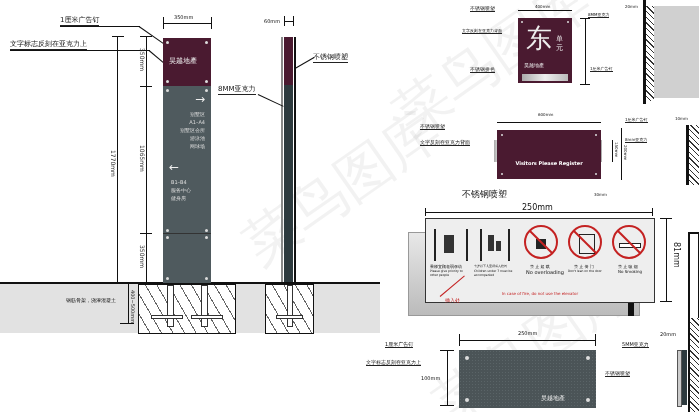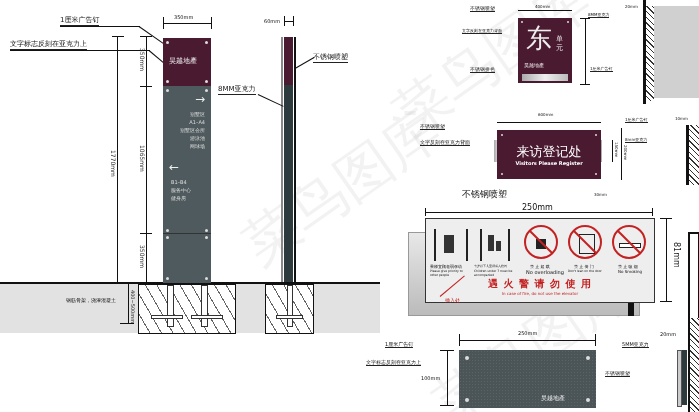--- a/index.html
+++ b/index.html
@@ -160,21 +160,20 @@
   <div class="lbl uline sm" style="left:420px;top:139px;">文字反刻在亚克力背面</div>
 
   <div class="abs" style="left:494px;top:140px;width:6px;height:22px;background:linear-gradient(90deg,#aaa,#eee);"></div>
   <div class="abs" style="left:596px;top:140px;width:6px;height:22px;background:linear-gradient(90deg,#eee,#aaa);"></div>
 
   <div class="abs" style="left:497px;top:130px;width:104px;height:49px;background:#4a1a30;">
     <div class="dot" style="left:4px;top:4px;width:2px;height:2px;"></div>
     <div class="dot" style="right:4px;top:4px;width:2px;height:2px;"></div>
     <div class="dot" style="left:4px;bottom:4px;width:2px;height:2px;"></div>
     <div class="dot" style="right:4px;bottom:4px;width:2px;height:2px;"></div>
-    <div class="abs" style="left:0;right:0;top:13px;text-align:center;font-size:13px;color:#fff;">来访登记处</div>
     <div class="abs" style="left:0;right:0;top:30px;text-align:center;font-size:5px;color:#fff;font-weight:bold;">Visitors Please Register</div>
   </div>
 
   <div class="vl" style="left:612px;top:140px;height:22px;"></div>
   <div class="vtext" style="left:614px;top:142px;font-size:4px;">150mm</div>
   <div class="vl" style="left:621px;top:128px;height:52px;"></div>
   <div class="vtext" style="left:623px;top:145px;font-size:4px;">200mm</div>
   <div class="lbl xs" style="left:594px;top:192px;">30mm</div>
   <div class="lbl uline xs" style="left:625px;top:117px;">1厘米广告钉</div>
   <div class="lbl uline xs" style="left:625px;top:137px;">8mm亚克力</div>
@@ -220,21 +219,20 @@
     </div>
     <div class="abs" style="left:148px;top:45px;font-size:4px;white-space:nowrap;">禁 止 倚 门</div>
     <div class="abs" style="left:142px;top:50px;font-size:3px;white-space:nowrap;">Don't lean on the door</div>
 
     <div class="sym" style="left:186px;top:6px;width:34px;height:34px;">
       <div class="abs" style="left:5px;top:16px;width:20px;height:3px;border:1px solid #222;background:#fff;"></div>
     </div>
     <div class="abs" style="left:192px;top:45px;font-size:4px;white-space:nowrap;">禁 止 吸 烟</div>
     <div class="abs" style="left:192px;top:50px;font-size:4px;white-space:nowrap;">No Smoking</div>
 
-    <div class="abs" style="left:0;right:0;top:58px;text-align:center;font-size:10px;color:#c42222;font-weight:bold;letter-spacing:1px;">遇 火 警 请 勿 使 用</div>
     <div class="abs" style="left:0;right:0;top:72px;text-align:center;font-size:4px;color:#c42222;">In case of fire, do not use the elevator</div>
   </div>
 
   <div class="lbl xs" style="left:445px;top:298px;color:#c42222;font-size:5px;">插入处</div>
   <div class="abs" style="left:440px;top:296px;width:32px;height:0;border-top:1px solid #c42222;transform:rotate(-40deg);transform-origin:left;"></div>
 
   <div class="vl" style="left:666px;top:218px;height:84px;"></div>
   <div class="hl" style="left:660px;top:218px;width:12px;"></div>
   <div class="hl" style="left:660px;top:301px;width:12px;"></div>
   <div class="vtext" style="left:672px;top:242px;font-size:8px;">81mm</div>

